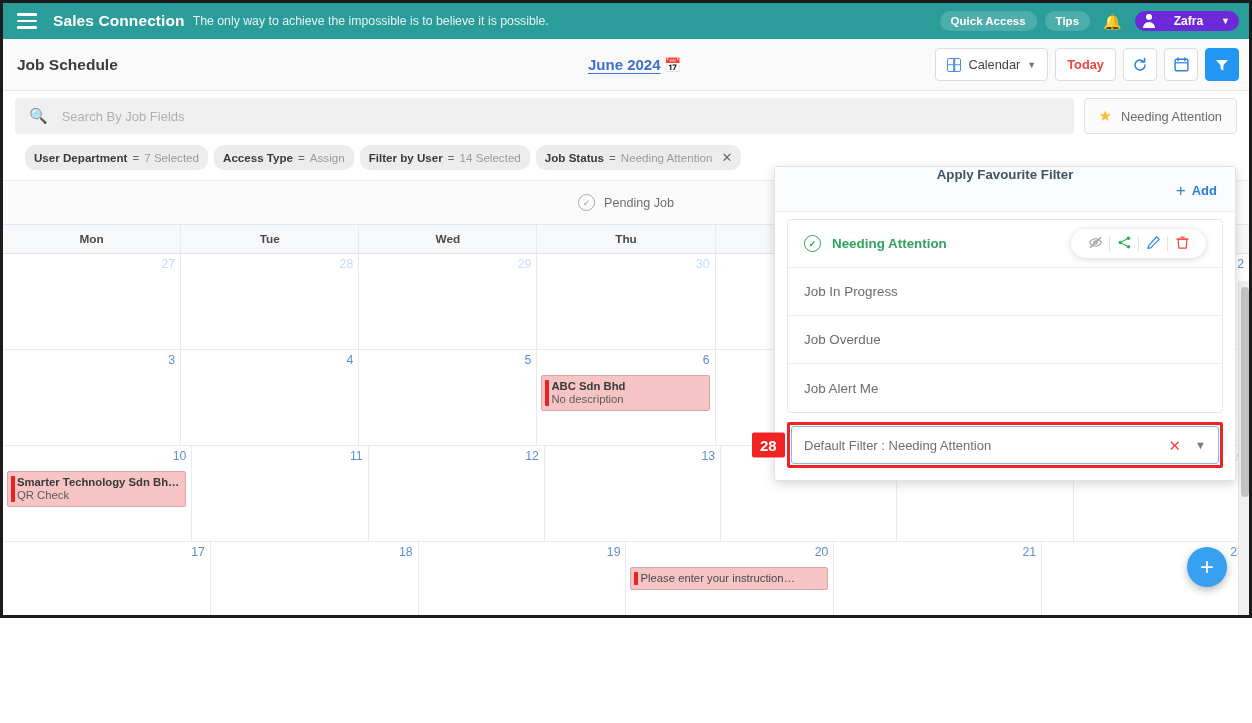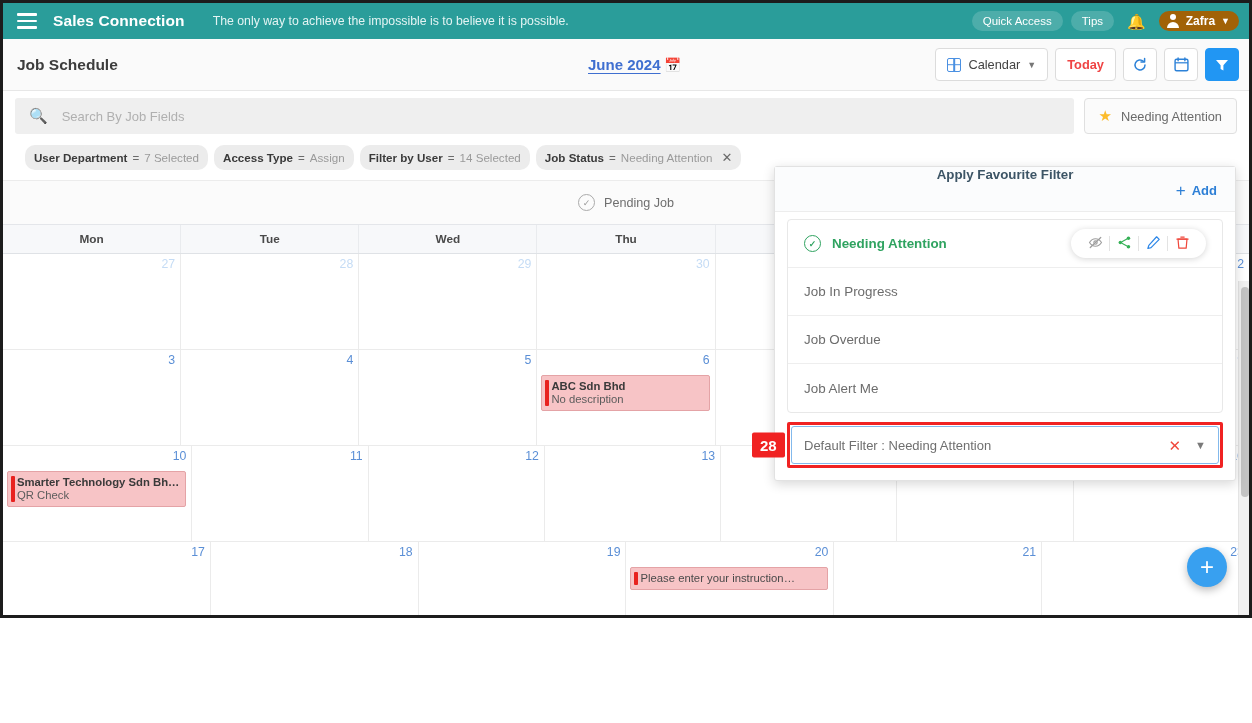--- a/index.html
+++ b/index.html
@@ -26,31 +26,31 @@
     padding: 0 10px 0 14px;
     position: relative;
   }
   .hamburger { width: 20px; display: flex; flex-direction: column; gap: 4px; cursor: pointer; }
   .hamburger i { display: block; height: 2.5px; background: #ffffff; border-radius: 1px; }
   .brand {
     color: #ffffff; font-weight: bold; font-size: 15.5px;
     margin-left: 16px; letter-spacing: .1px;
   }
   .tagline {
-    color: #e3f4f3; font-size: 12.3px; margin-left: 28px; white-space: nowrap;
+    color: #e3f4f3; font-size: 12.3px; margin-left: 8px; white-space: nowrap;
   }
   .topbar-right { margin-left: auto; display: flex; align-items: center; gap: 8px; }
   .pill {
-    background: #4dadaa; color: #ffffff; font-size: 11.5px; font-weight: normal;
+    background: #4dadaa; color: #ffffff; font-size: 11.5px; font-weight: bold;
     border-radius: 11px; padding: 4px 11px; white-space: nowrap; cursor: pointer;
   }
   .bell { color: #ffffff; font-size: 15px; padding: 0 5px; cursor: pointer; line-height: 1; }
   .user-pill {
-    background: #a16207; color: #ffffff; font-size: 12px; font-weight: bold;
-    border-radius: 13px; padding: 3px 9px 3px 7px; display: flex; align-items: center; gap: 6px;
+    background: #6d28d9; color: #ffffff; font-size: 12px; font-weight: bold;
+    border-radius: 13px; padding: 3px 9px 3px 7px; display: flex; align-items: center; gap: 18px;
     cursor: pointer;
   }
   .avatar-dot {
     width: 14px; height: 14px; position: relative; display: inline-block;
   }
   .avatar-dot::before {
     content: ""; position: absolute; left: 4px; top: 0; width: 6px; height: 6px;
     border-radius: 50%; background: #fff;
   }
   .avatar-dot::after {

